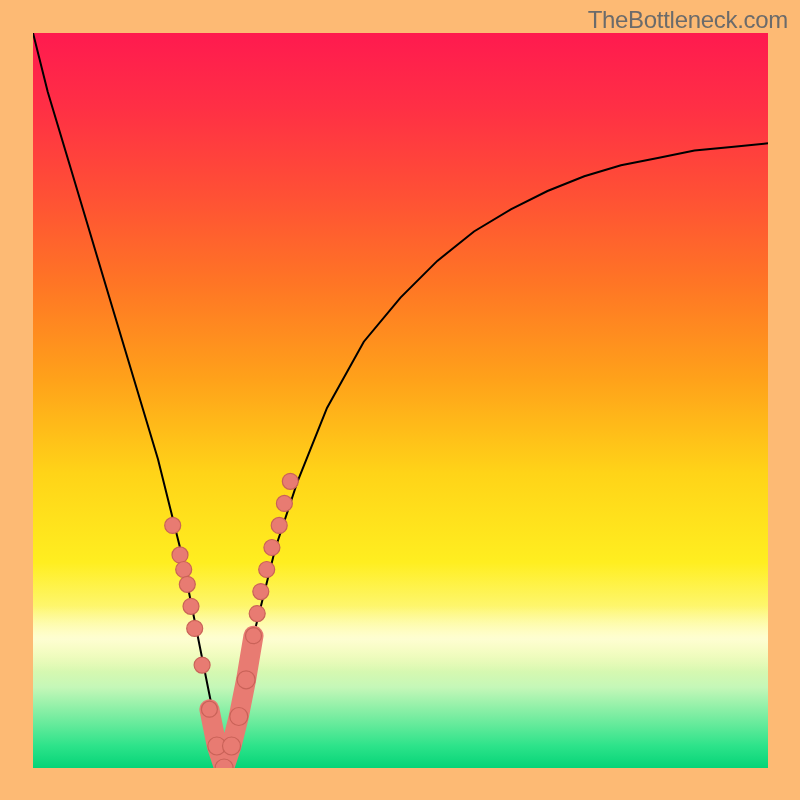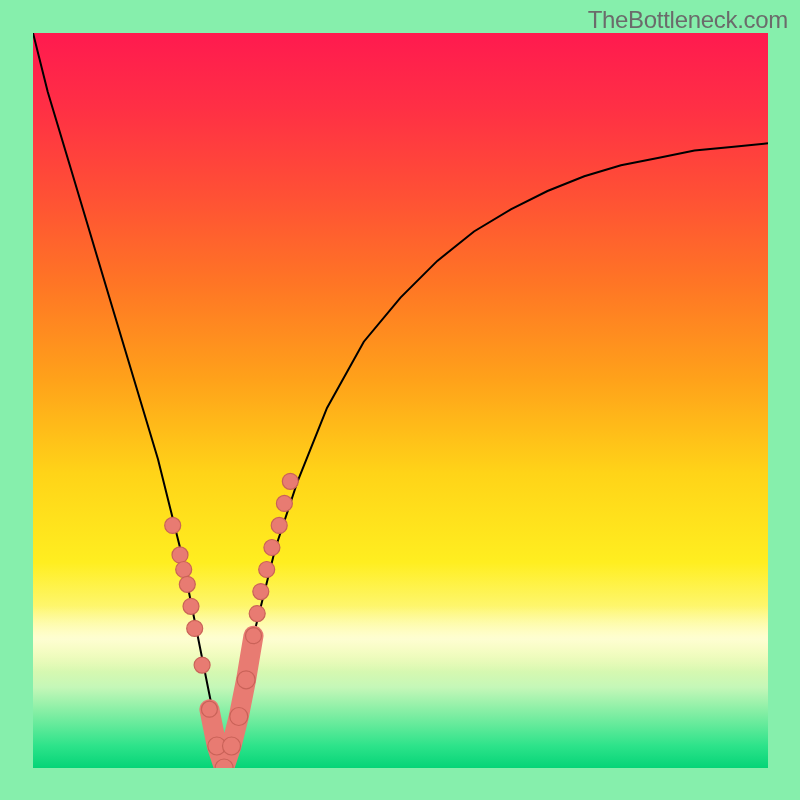--- a/index.html
+++ b/index.html
@@ -8,21 +8,21 @@
     width: 800px;
     height: 800px;
     overflow: hidden;
     background: #000;
     font-family: Arial, Helvetica, sans-serif;
   }
   .frame {
     position: relative;
     width: 800px;
     height: 800px;
-    background: #86efac;
+    background: #fdba74;
     box-sizing: border-box;
   }
   .plot-area {
     position: absolute;
     left: 33px;
     top: 33px;
     width: 735px;
     height: 735px;
     
     background: linear-gradient(

